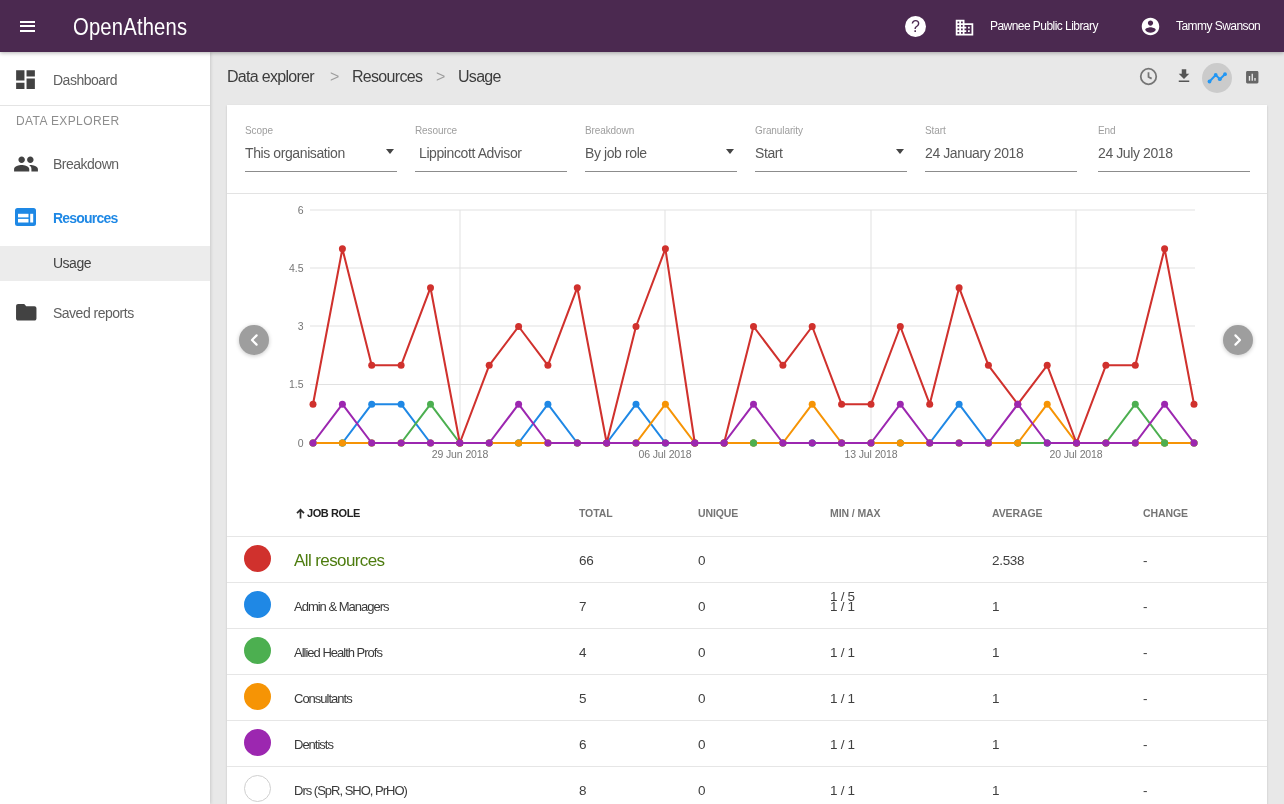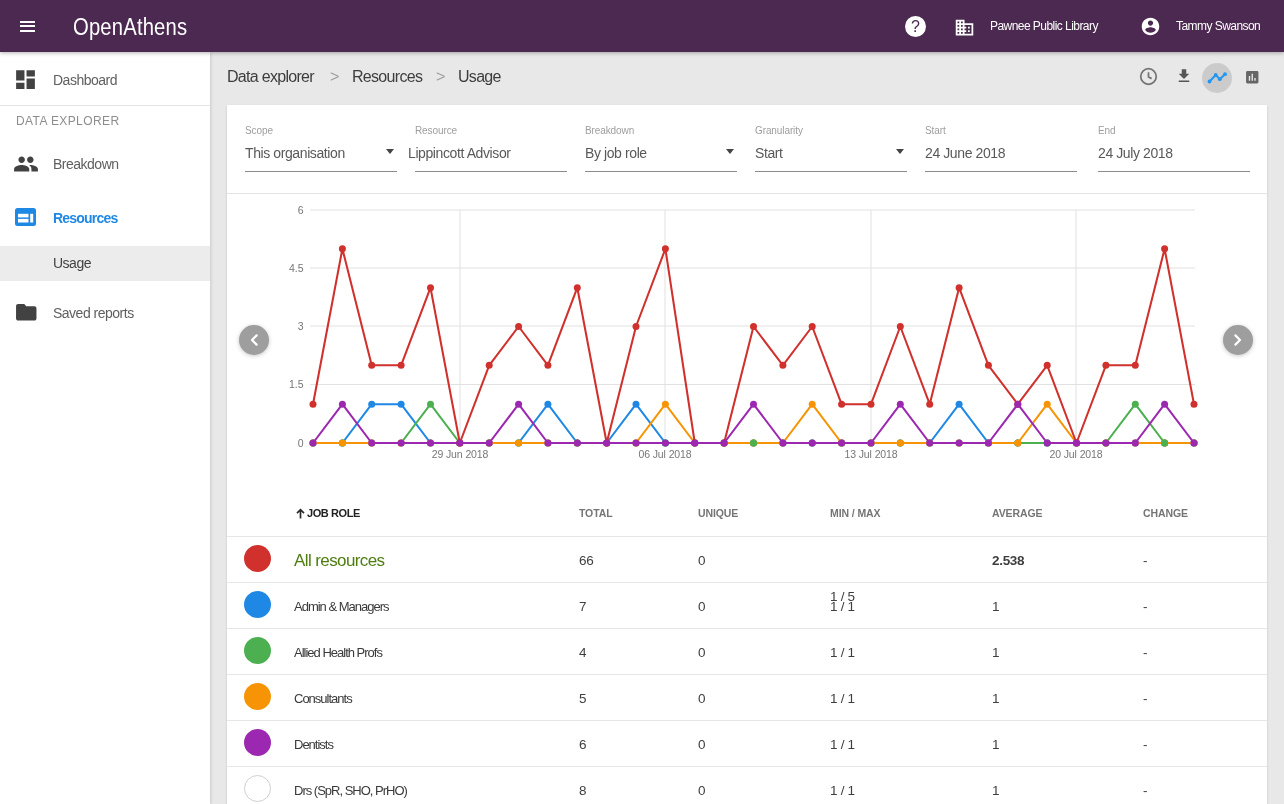--- a/index.html
+++ b/index.html
@@ -93,32 +93,32 @@
 <svg class="abs" style="left:1244px;top:69px;" width="16.5" height="16.5" viewBox="0 0 24 24" fill="#666">
   <path d="M19 3H5c-1.1 0-2 .9-2 2v14c0 1.1.9 2 2 2h14c1.1 0 2-.9 2-2V5c0-1.1-.9-2-2-2zM9 17H7v-7h2v7zm4 0h-2V7h2v10zm4 0h-2v-4h2v4z"></path>
 </svg>
 
 <div id="card">
   <div class="flabel" style="left:18px;top:20px;">Scope</div>
     <div class="fvalue" style="left:18px;top:40px;">This organisation</div>
     <div class="funder" style="left:18px;top:66px;"></div>
     <div class="fdrop" style="left:159px;top:44px;"></div>
     <div class="flabel" style="left:188px;top:20px;">Resource</div>
-    <div class="fvalue" style="left:181px;top:40px;">Lippincott Advisor</div>
+    <div class="fvalue" style="left:192px;top:40px;">Lippincott Advisor</div>
     <div class="funder" style="left:188px;top:66px;"></div>
     <div class="flabel" style="left:358px;top:20px;">Breakdown</div>
     <div class="fvalue" style="left:358px;top:40px;">By job role</div>
     <div class="funder" style="left:358px;top:66px;"></div>
     <div class="fdrop" style="left:499px;top:44px;"></div>
     <div class="flabel" style="left:528px;top:20px;">Granularity</div>
     <div class="fvalue" style="left:528px;top:40px;">Start</div>
     <div class="funder" style="left:528px;top:66px;"></div>
     <div class="fdrop" style="left:669px;top:44px;"></div>
     <div class="flabel" style="left:698px;top:20px;">Start</div>
-    <div class="fvalue" style="left:698px;top:40px;">24 June 2018</div>
+    <div class="fvalue" style="left:698px;top:40px;">24 January 2018</div>
     <div class="funder" style="left:698px;top:66px;"></div>
     <div class="flabel" style="left:871px;top:20px;">End</div>
     <div class="fvalue" style="left:871px;top:40px;">24 July 2018</div>
     <div class="funder" style="left:871px;top:66px;"></div>
   <div class="abs" style="left:0;top:88px;width:1040px;height:1px;background:#e3e3e3;"></div>
   <svg width="1040" height="282" viewBox="0 0 1040 282" style="position:absolute;left:0;top:88px;">
       <line x1="83" y1="17" x2="968" y2="17" stroke="#e1e1e1" stroke-width="1"></line>
       <text x="76.5" y="20.5" text-anchor="end" font-size="10.5" fill="#757575" font-family="Liberation Sans, sans-serif">6</text>
       <line x1="83" y1="75" x2="968" y2="75" stroke="#e1e1e1" stroke-width="1"></line>
       <text x="76.5" y="78.5" text-anchor="end" font-size="10.5" fill="#757575" font-family="Liberation Sans, sans-serif">4.5</text>
@@ -315,21 +315,21 @@
     <div class="thead" style="left:471px;top:402px;">UNIQUE</div>
     <div class="thead" style="left:603px;top:402px;">MIN / MAX</div>
     <div class="thead" style="left:765px;top:402px;">AVERAGE</div>
     <div class="thead" style="left:916px;top:402px;">CHANGE</div>
     <div class="rowsep" style="top:431px;"></div>
     <div class="rowcirc" style="top:440px;background:#d0312d;"></div>
     <div class="rowlabel" style="top:446px;font-size:17px;color:#4d7c0f;letter-spacing:-0.6px;">All resources</div>
     <div class="tval" style="left:352px;top:448px;">66</div>
     <div class="tval" style="left:471px;top:448px;">0</div>
     <div class="tval" style="left:603px;top:448px;margin-top:36px;">1 / 5</div>
-    <div class="tval" style="left:765px;top:448px;font-weight:bold;">2.538</div>
+    <div class="tval" style="left:765px;top:448px;">2.538</div>
     <div class="tval" style="left:916px;top:448px;">-</div>
     <div class="rowsep" style="top:477px;"></div>
     <div class="rowcirc" style="top:486px;background:#1f88e5;"></div>
     <div class="rowlabel" style="top:494px;">Admin &amp; Managers</div>
     <div class="tval" style="left:352px;top:494px;">7</div>
     <div class="tval" style="left:471px;top:494px;">0</div>
     <div class="tval" style="left:603px;top:494px;">1 / 1</div>
     <div class="tval" style="left:765px;top:494px;">1</div>
     <div class="tval" style="left:916px;top:494px;">-</div>
     <div class="rowsep" style="top:523px;"></div>

